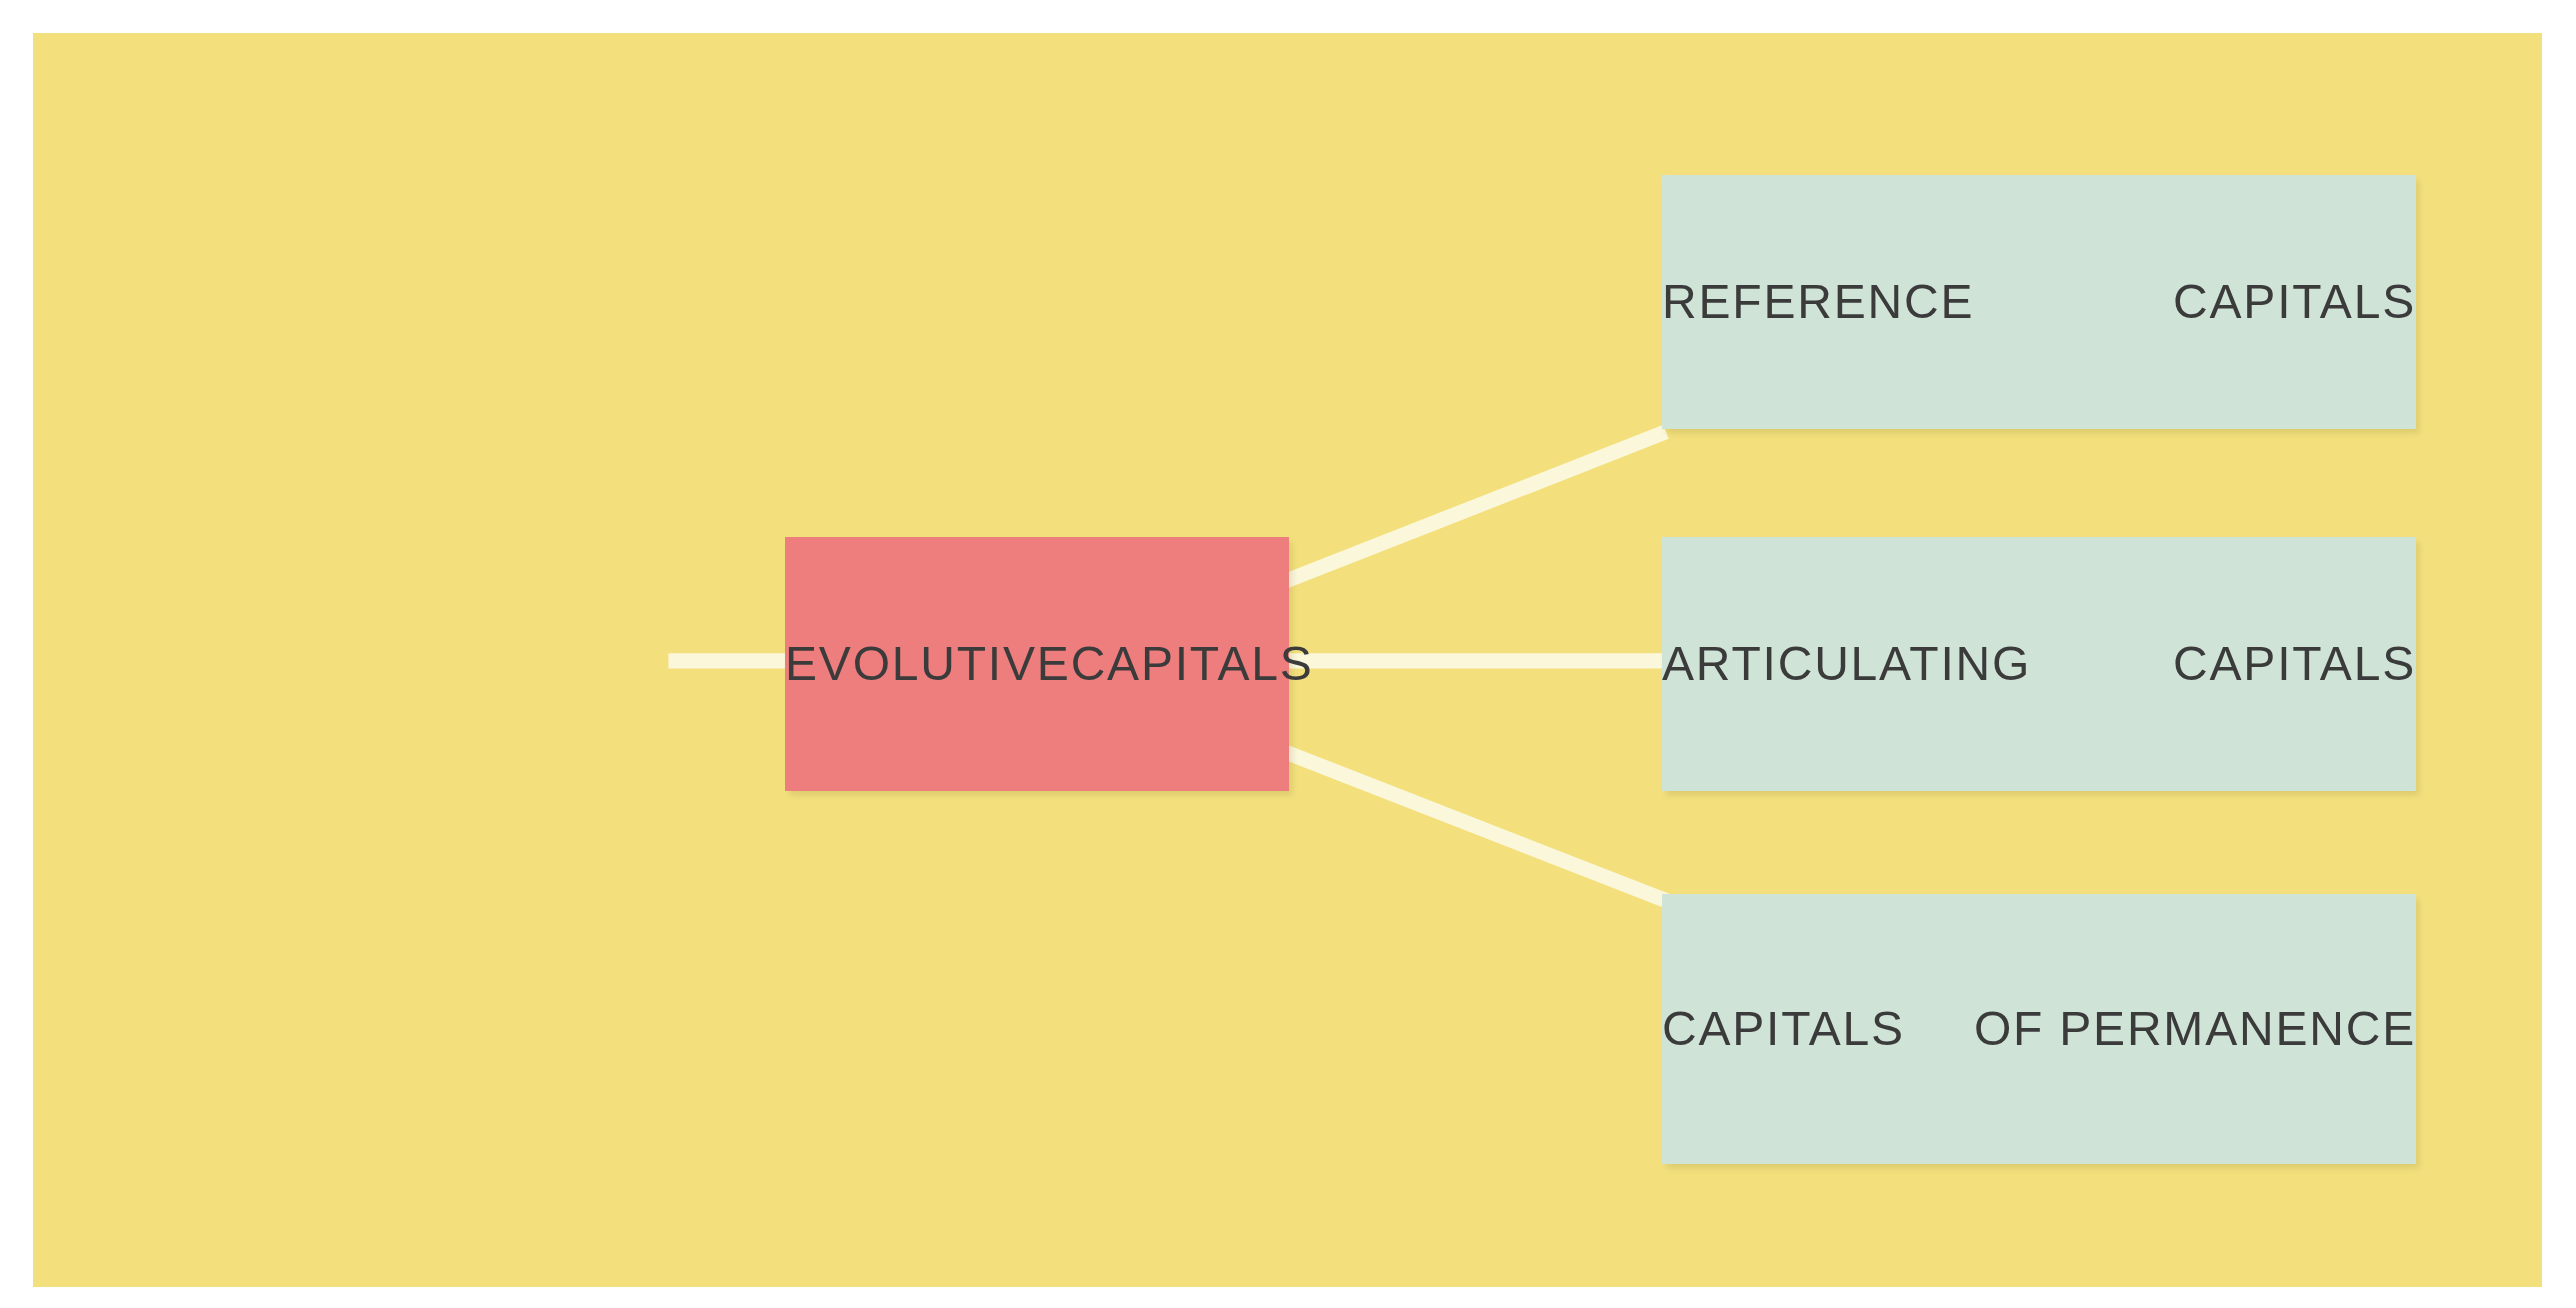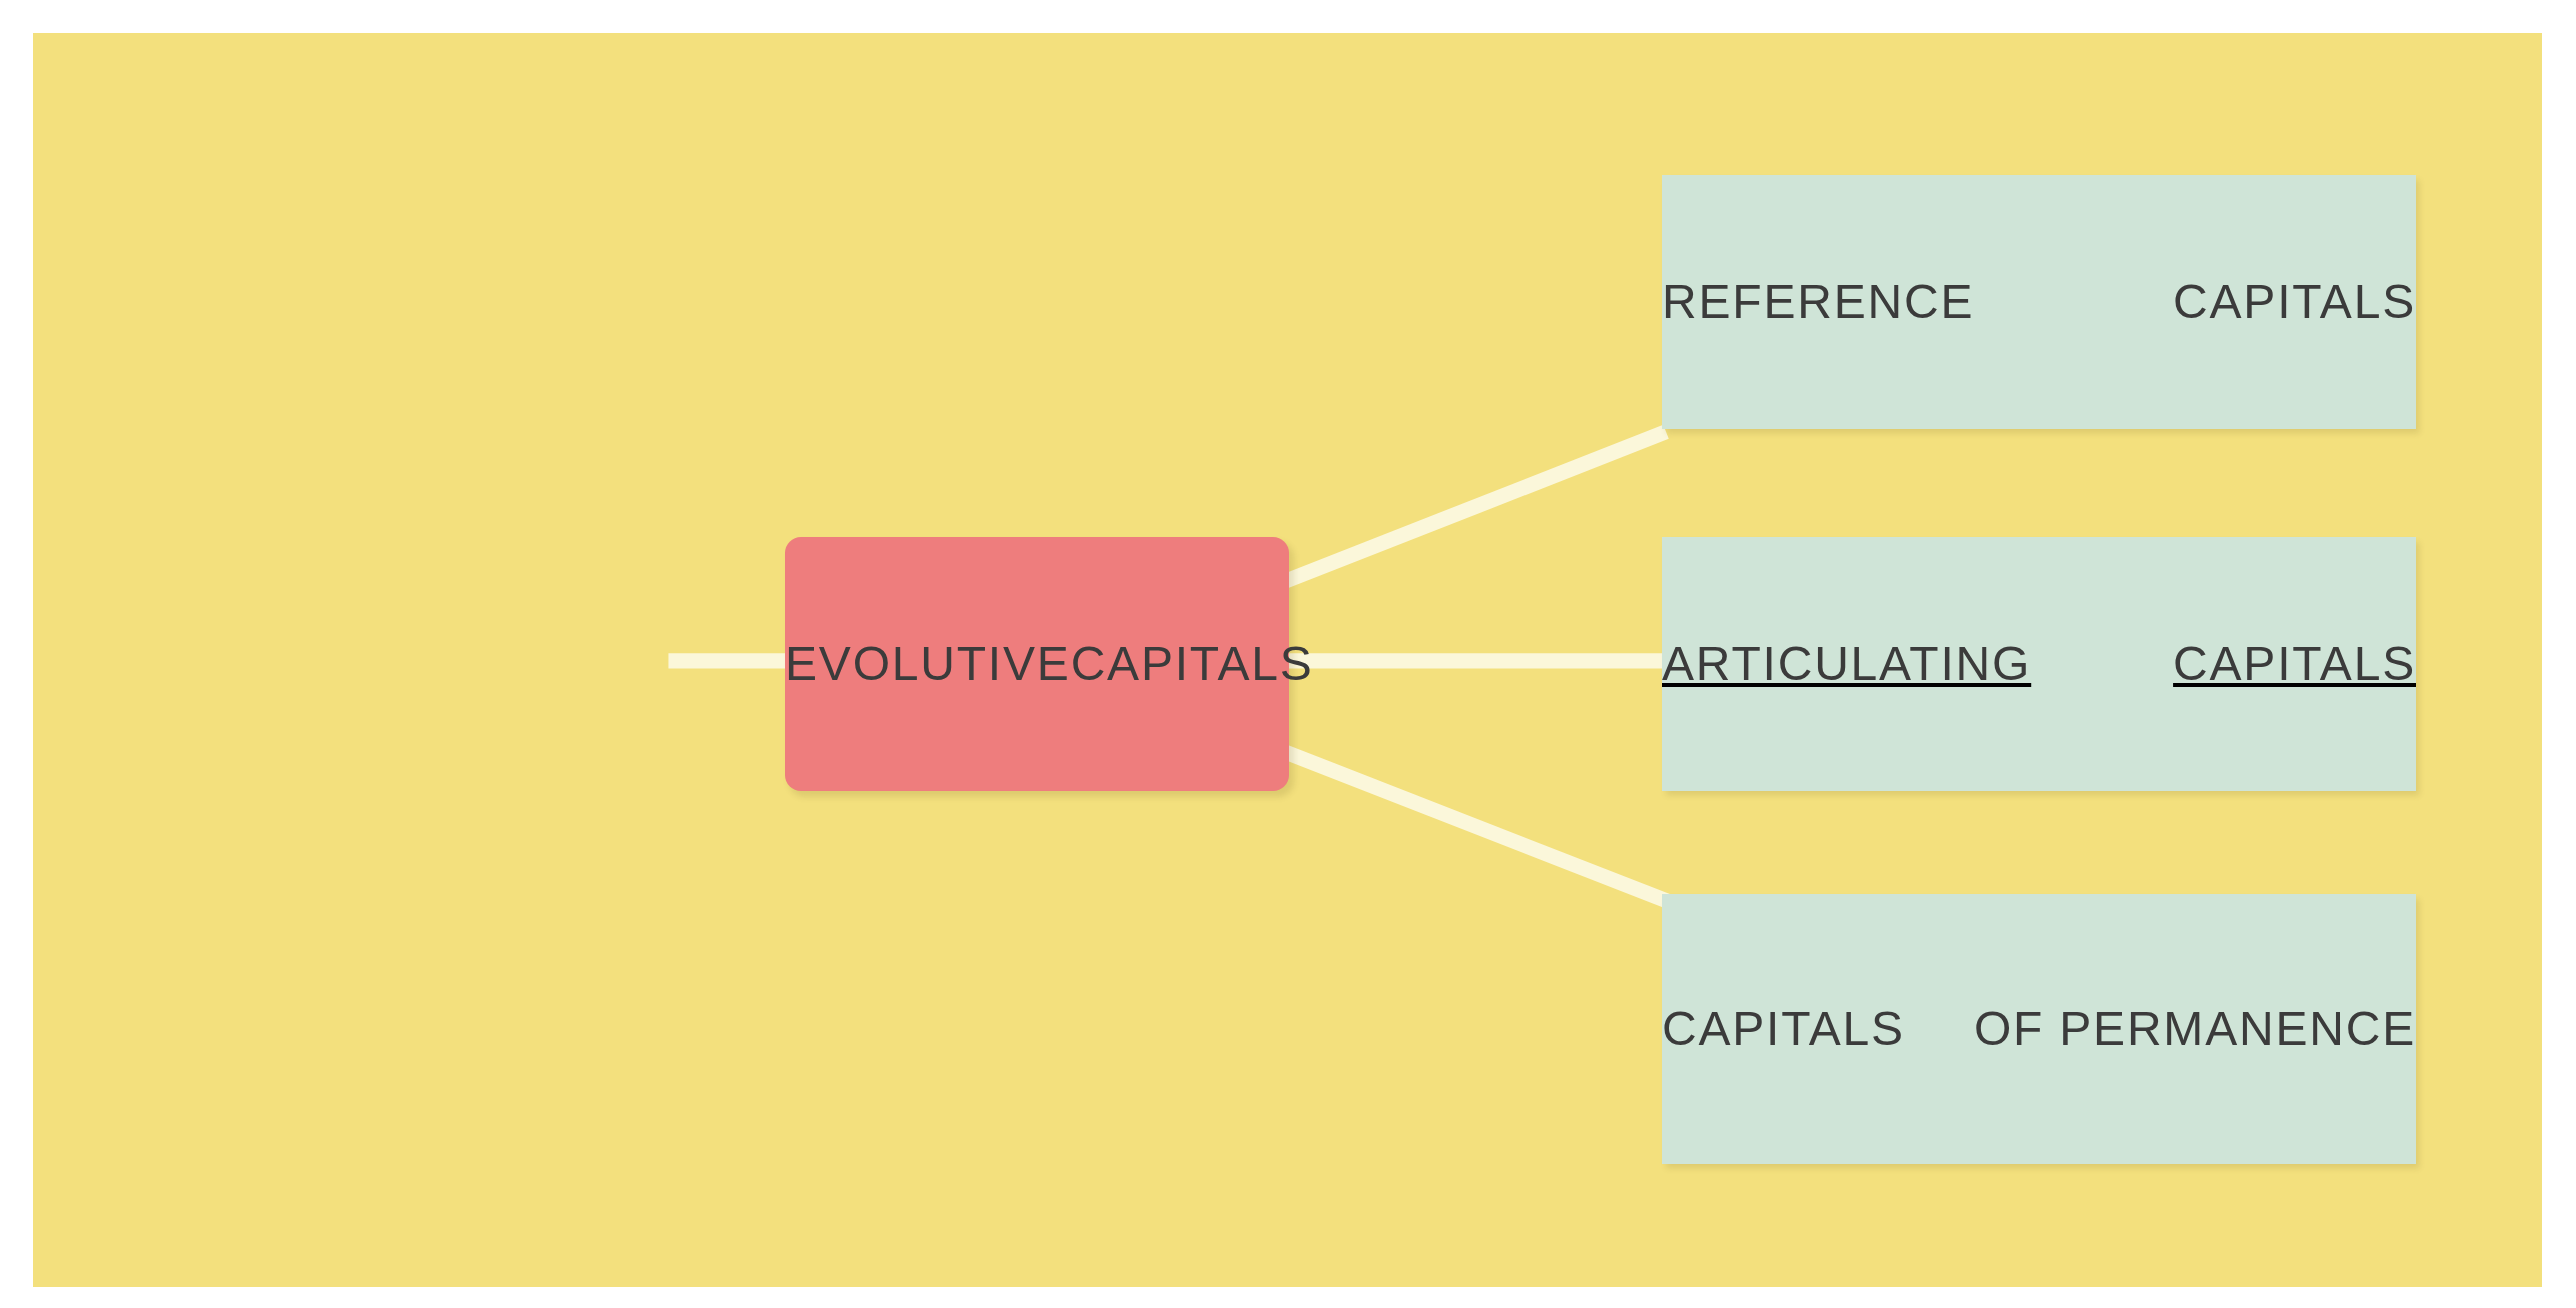--- a/index.html
+++ b/index.html
@@ -46,21 +46,21 @@
   .node .line {
     display: block;
     font-size: 48px;
     line-height: 64px;
     letter-spacing: 1.8px;
     font-weight: 400;
     color: #3b3b3b;
     white-space: nowrap;
   }
   .node-ecss        { left: 125px;  top: 502px; width: 513px; height: 249px; }
-  .node-evolutive   { left: 752px;  top: 504px; width: 504px; height: 254px; border-radius: 16px; }
+  .node-evolutive   { left: 752px;  top: 504px; width: 504px; height: 254px; }
   .node-reference   { left: 1629px; top: 142px; width: 754px; height: 254px; }
   .node-articulating{ left: 1629px; top: 504px; width: 754px; height: 254px; }
   .node-permanence  { left: 1629px; top: 861px; width: 754px; height: 270px; }
 </style>
 </head>
 <body>
 
 <div class="page">
   <div class="canvas">
 
@@ -75,21 +75,21 @@
     <div class="node node-evolutive" style="background: rgb(238, 125, 125);">
       <span class="line">EVOLUTIVE</span>
       <span class="line">CAPITALS</span>
     </div>
 
     <div class="node node-reference" style="background: rgb(207, 228, 215);">
       <span class="line">REFERENCE</span>
       <span class="line">CAPITALS</span>
     </div>
 
-    <div class="node node-articulating" style="background: rgb(207, 228, 215); text-decoration: underline;">
+    <div class="node node-articulating" style="background: rgb(207, 228, 215);">
       <span class="line">ARTICULATING</span>
       <span class="line">CAPITALS</span>
     </div>
 
     <div class="node node-permanence" style="background: rgb(207, 228, 215);">
       <span class="line">CAPITALS</span>
       <span class="line">OF PERMANENCE</span>
     </div>
 
   </div>

